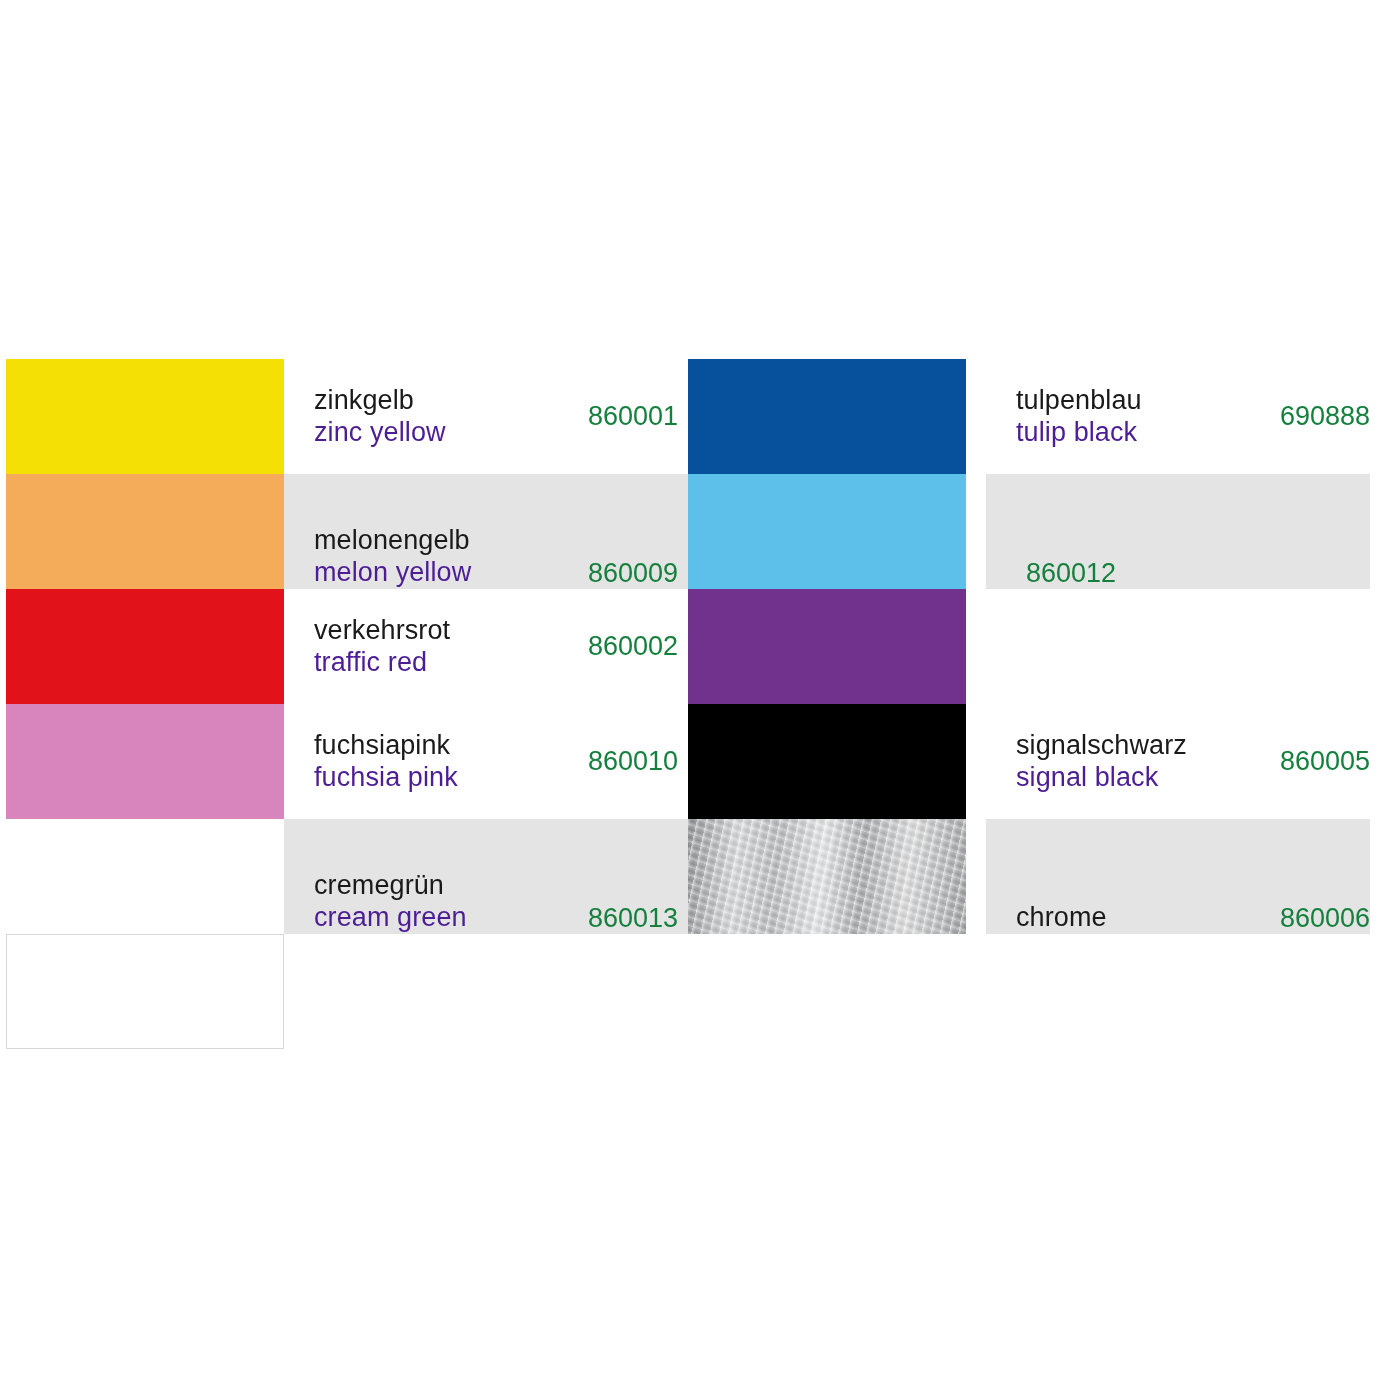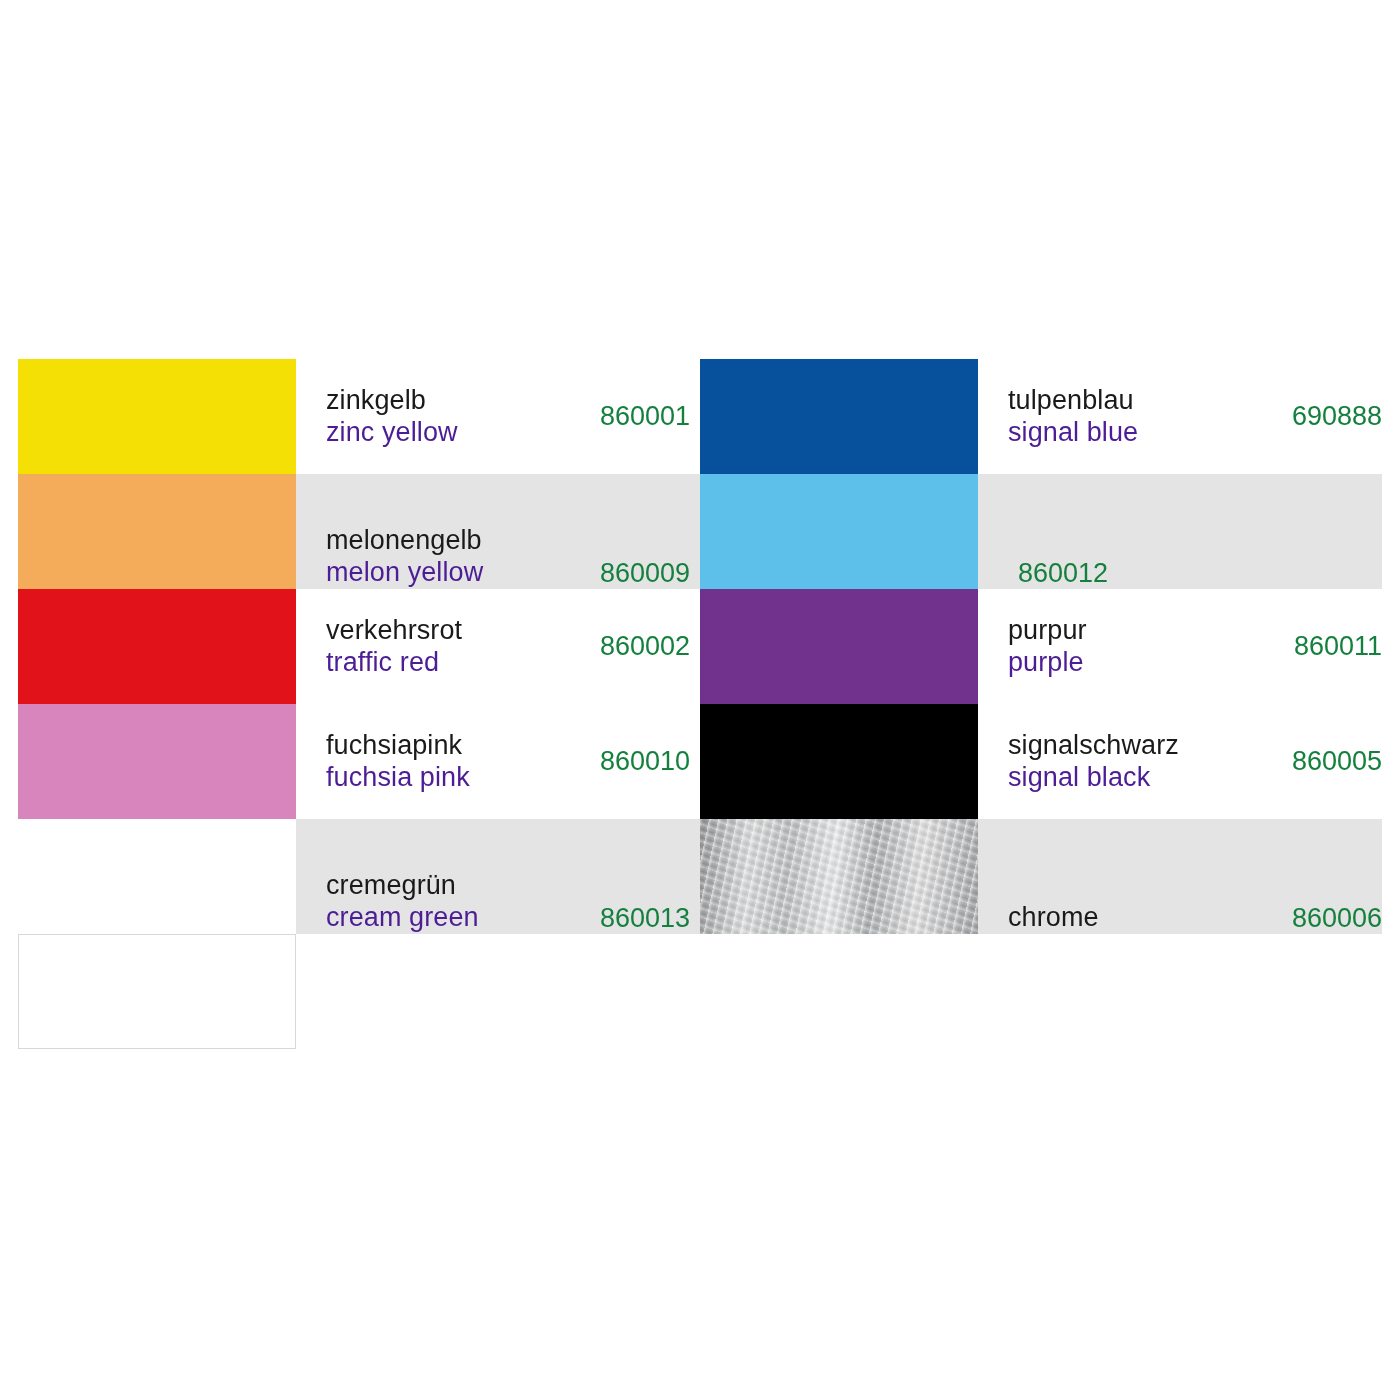--- a/index.html
+++ b/index.html
@@ -10,21 +10,21 @@
   body {
     width: 1400px;
     height: 1400px;
     font-family: "Liberation Sans", sans-serif;
     position: relative;
     overflow: hidden;
   }
 
   #chart {
     position: absolute;
-    left: 18px;
+    left: 6px;
     top: 359px;
     width: 1380px;
     height: 690px;
     display: flex;
     gap: 0px;
   }
 
   .column {
     display: flex;
     flex-direction: column;
@@ -85,21 +85,21 @@
 
   .code {
     font-size: 27px;
     color: #15803d;
     white-space: nowrap;
     padding-left: 10px;
   }
 
   
   .col-left .label-area { padding-left: 30px; padding-right: 10px; }
-  .col-right .label-area { padding-left: 30px; padding-right: 0px; }
+  .col-right .label-area { padding-left: 30px; padding-right: 0px; margin-left: 20px; }
 
   
   .metal-chrome {
     background:
       repeating-linear-gradient(102deg, rgba(255,255,255,0.55) 0px, rgba(255,255,255,0) 3px, rgba(0,0,0,0.06) 6px, rgba(255,255,255,0) 9px),
       repeating-linear-gradient(18deg, rgba(255,255,255,0.45) 0px, rgba(0,0,0,0.05) 4px, rgba(255,255,255,0.2) 8px),
       linear-gradient(95deg, #8f9193 0%, #d9dadb 18%, #b8babb 32%, #e6e7e8 48%, #a9abad 62%, #dededf 78%, #9b9d9f 100%);
   }
   .metal-gold {
     background:
@@ -176,42 +176,35 @@
 
   </div>
 
   <div class="column col-right">
 
     <div class="swatch-row">
       <div class="swatch" style="background: rgb(7, 80, 155);"></div>
       <div class="label-area">
         <div class="names">
           <span class="name-de">tulpenblau</span>
-          <span class="name-en">signal blue</span>
+          <span class="name-en">tulip black</span>
         </div>
         <span class="code">690888</span>
       </div>
     </div>
 
     <div class="swatch-row shaded">
       <div class="swatch" style="background: rgb(92, 192, 234);"></div>
       <div class="label-area">
         <span class="code">860012</span>
       </div>
     </div>
 
     <div class="swatch-row">
       <div class="swatch" style="background: rgb(113, 50, 142);"></div>
-      <div class="label-area">
-        <div class="names">
-          <span class="name-de">purpur</span>
-          <span class="name-en">purple</span>
-        </div>
-        <span class="code">860011</span>
-      </div>
     </div>
 
     <div class="swatch-row">
       <div class="swatch" style="background: rgb(0, 0, 0);"></div>
       <div class="label-area">
         <div class="names">
           <span class="name-de">signalschwarz</span>
           <span class="name-en">signal black</span>
         </div>
         <span class="code">860005</span>

